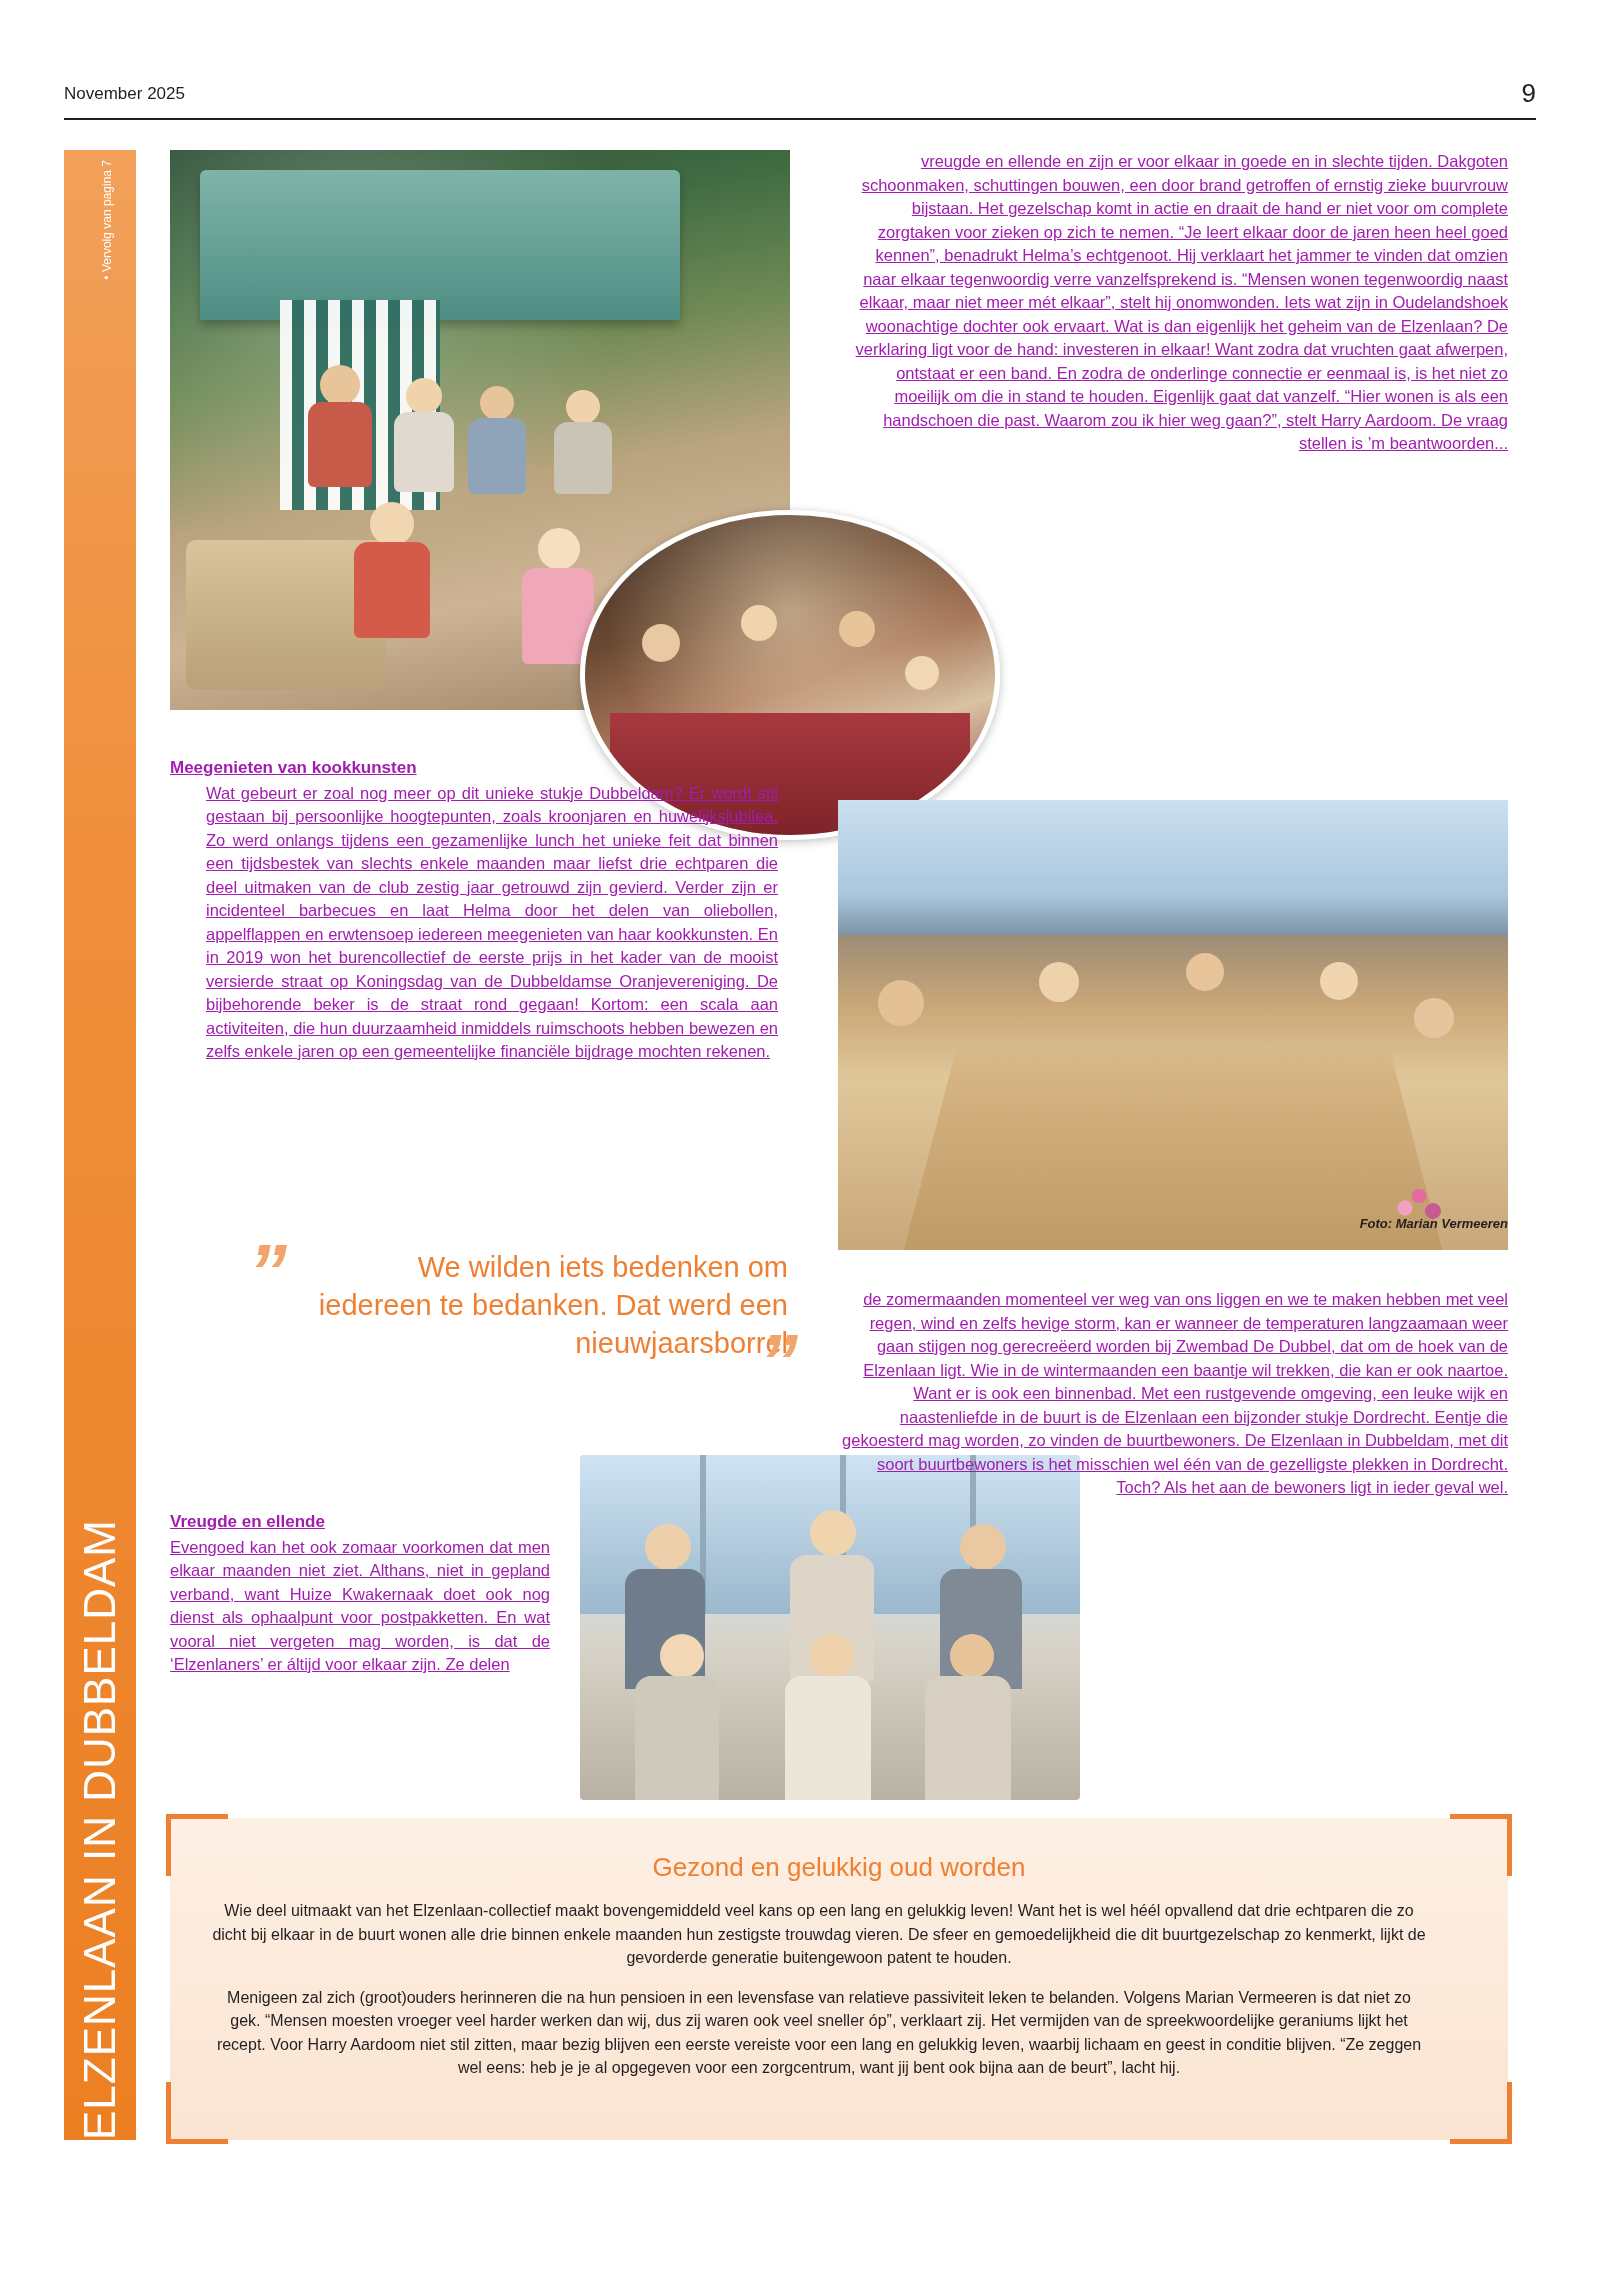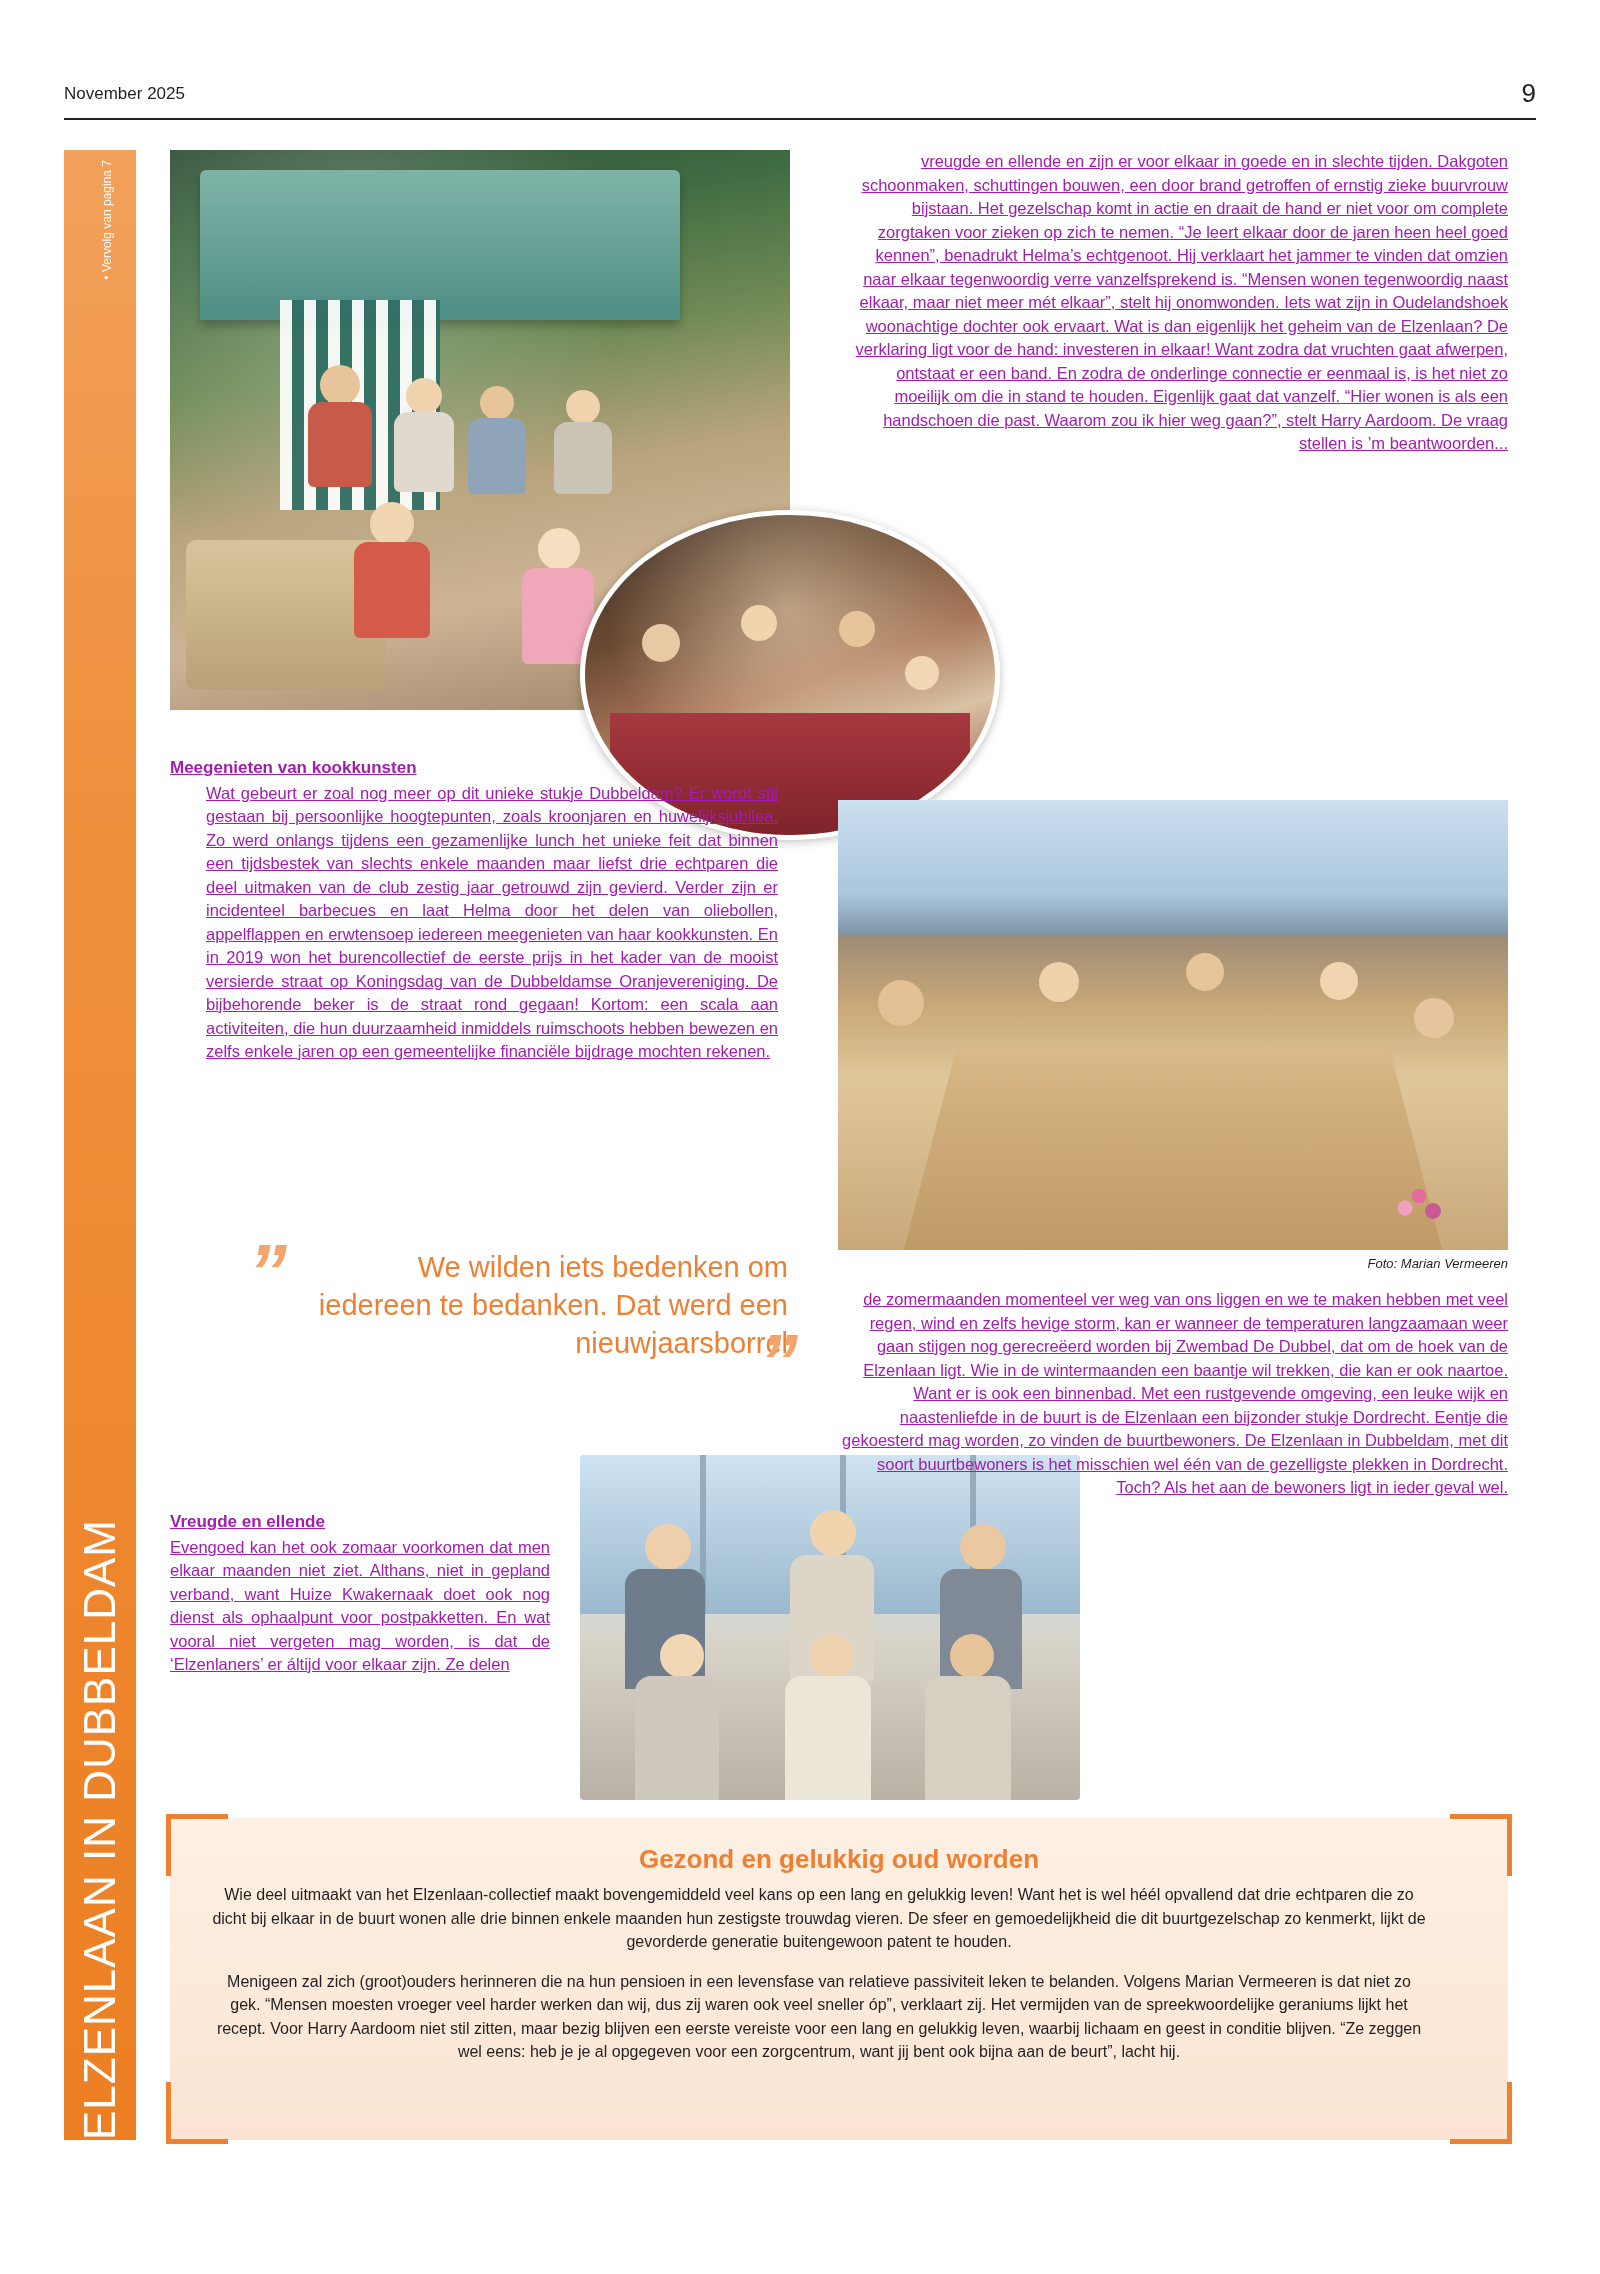--- a/index.html
+++ b/index.html
@@ -184,22 +184,22 @@
     background:linear-gradient(180deg,#fdf0e4,#fbe4d2);
   }
   #infobox .corner {
     position:absolute; width:62px; height:62px; border:5px solid #ee8033;
   }
   #infobox .c-tl { left:-4px; top:-4px; border-right:none; border-bottom:none; }
   #infobox .c-tr { right:-4px; top:-4px; border-left:none; border-bottom:none; }
   #infobox .c-bl { left:-4px; bottom:-4px; border-right:none; border-top:none; }
   #infobox .c-br { right:-4px; bottom:-4px; border-left:none; border-top:none; }
   #infobox h2 {
-    margin:0; padding-top:26px;
-    text-align:center; color:#ee8033; font-size:26px; font-weight:bold;
+    margin:8px; padding-top:26px;
+    text-align:center; color:#ee8033; font-size:26px; font-weight:normal;
   }
   #infobox .ibody {
     padding:8px 80px 0 40px;
     text-align:center; font-size:16px; line-height:23.5px; color:#231f20;
   }
   #infobox .ibody .gap { display:block; height:16px; }
 </style>
 </head>
 <body>
 
@@ -246,21 +246,21 @@
 <div class="ph" id="photo-room">
   <div class="window"></div>
   <div class="table"></div>
   <div class="flower"></div>
   <div class="pp" style="position:absolute;left:6%;top:40%;width:46px;height:46px;border-radius:50%;background:#e3c096;"></div>
   <div class="pp" style="position:absolute;left:30%;top:36%;width:40px;height:40px;border-radius:50%;background:#eed2ac;"></div>
   <div class="pp" style="position:absolute;left:52%;top:34%;width:38px;height:38px;border-radius:50%;background:#e8c49a;"></div>
   <div class="pp" style="position:absolute;left:72%;top:36%;width:38px;height:38px;border-radius:50%;background:#f1d5b0;"></div>
   <div class="pp" style="position:absolute;left:86%;top:44%;width:40px;height:40px;border-radius:50%;background:#e6c59e;"></div>
 </div>
-<div class="cap" style="left:838px; top:1256px; width:670px;">Foto: Marian Vermeeren</div>
+<div class="cap" style="left:838px; top:1216px; width:670px;font-weight:bold;">Foto: Marian Vermeeren</div>
 
 <div class="ph" id="photo-group">
   <div class="win"></div>
   <div class="mullion" style="left:24%;"></div>
   <div class="mullion" style="left:52%;"></div>
   <div class="mullion" style="left:78%;"></div>
   <div style="position:absolute;left:13%;top:20%;width:46px;height:46px;border-radius:50%;background:#edd0ab;"></div>
   <div style="position:absolute;left:9%;top:33%;width:80px;height:120px;border-radius:16px 16px 0 0;background:#6f7c8c;"></div>
   <div style="position:absolute;left:46%;top:16%;width:46px;height:46px;border-radius:50%;background:#f0d4ae;"></div>
   <div style="position:absolute;left:42%;top:29%;width:84px;height:126px;border-radius:16px 16px 0 0;background:#ddd6c8;"></div>

